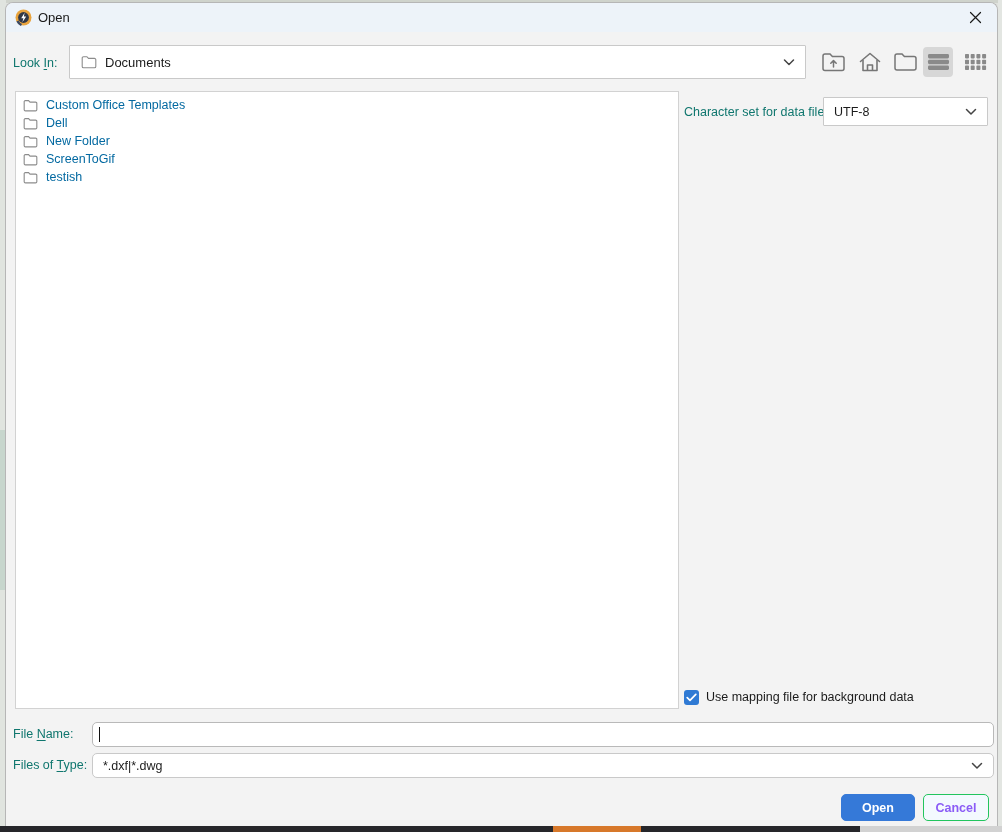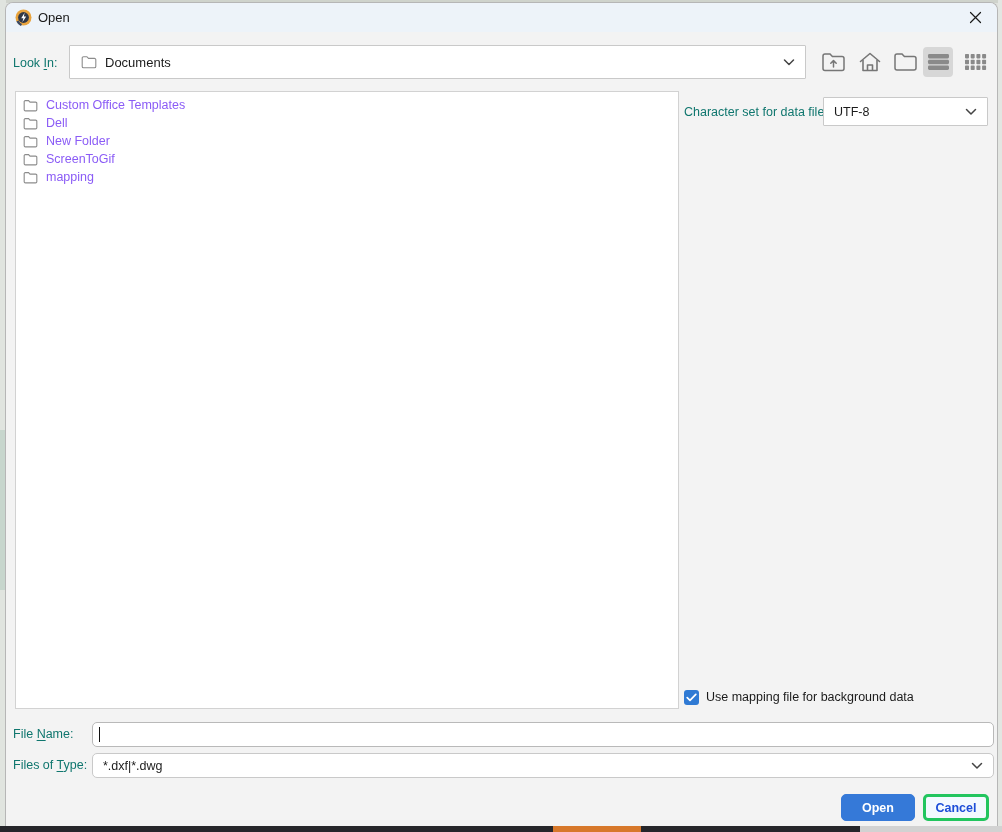--- a/index.html
+++ b/index.html
@@ -39,21 +39,21 @@
   .lookin-combo .fold { margin-right:8px; display:flex; }
 
   .toolbtn { position:absolute; top:44px; width:28px; height:30px; display:flex;
              align-items:center; justify-content:center; border-radius:4px; }
   .toolbtn.selected { background:#d7d7d7; }
   .tb-up { left:813px; } .tb-home { left:850px; } .tb-newfolder { left:885px; }
   .tb-list { left:917px; width:30px; } .tb-grid { left:955px; }
 
   .file-panel { position:absolute; left:9px; top:88px; width:664px; height:618px;
                 background:#fff; border:1px solid #d2d2d2; padding-top:4px; overflow:hidden; }
-  .file-row { display:flex; align-items:center; height:18px; padding-left:7px; font-size:12.5px; color:#8b5cf6; }
+  .file-row { display:flex; align-items:center; height:18px; padding-left:7px; font-size:12.5px; color:#0369a1; }
   .file-row .fold { margin-right:8px; display:flex; }
 
   .charset-label { left:678px; top:102px; }
   .charset-combo { left:817px; top:94px; width:165px; height:29px; padding-left:10px; font-size:12.5px;text-align:center; }
 
   .check-row { position:absolute; left:678px; top:687px; display:flex; align-items:flex-start; }
   .checkbox { width:15px; height:15px; background:#2f7ad4; border-radius:3px;
               display:flex; align-items:center; justify-content:center; }
   .check-label { margin-left:7px; font-size:12.5px; color:#1b1b1b; }
 
@@ -62,21 +62,21 @@
                     background:#fff; border:1px solid #b9b9b9; border-radius:5px;
                     font-size:12.5px; padding-left:7px; font-family:inherit; outline:none; }
   .caret { position:absolute; left:93px; top:724px; width:1px; height:15px; background:#111; }
 
   .type-label { left:7px; top:755px; }
   .type-combo { left:86px; top:750px; width:902px; height:25px; padding-left:10px; font-size:12.5px; border-radius:5px; }
 
   .btn { position:absolute; top:791px; height:27px; border-radius:5px; font-size:12.5px;
          display:flex; align-items:center; justify-content:center; cursor:default; }
   .btn-open { left:835px; width:74px; background:#3579d8; color:#fff; font-weight:bold; border:1px solid #3579d8; }
-  .btn-cancel { left:917px; width:66px; background:#f3f9fe; color:#1d4ed8; border:3px solid #22c55e; font-weight:bold; }
+  .btn-cancel { left:917px; width:66px; background:#f3f9fe; color:#8b5cf6; border:1px solid #22c55e; font-weight:bold; }
 </style>
 </head>
 <body>
 
 <div class="screen">
   <div class="bg-strip-top"></div>
   <div class="bg-strip-left"></div>
   <div class="bg-strip-right"></div>
   <div class="taskbar">
     <div class="orange-seg"></div>
@@ -194,21 +194,21 @@
             </svg>
           </span>
         <span>ScreenToGif</span>
       </div>
       <div class="file-row">
         <span class="fold">
             <svg width="15" height="13" viewBox="0 0 16 14">
               <path d="M1.2 3 a1.3 1.3 0 0 1 1.3-1.3 h3.4 l1.6 1.7 h6 a1.3 1.3 0 0 1 1.3 1.3 v6.8 a1.3 1.3 0 0 1-1.3 1.3 H2.5 a1.3 1.3 0 0 1-1.3-1.3 z" fill="none" stroke="#8c8c8c" stroke-width="1.2"></path>
             </svg>
           </span>
-        <span>mapping</span>
+        <span>testish</span>
       </div>
     </div>
 
     <label class="row-label charset-label">Character set for data file:</label>
     <div class="combo charset-combo">
       <span>UTF-8</span>
       <span class="chev">
         <svg width="12" height="8" viewBox="0 0 12 8">
             <path d="M1.5 1.5 L6 6 L10.5 1.5" stroke="#444" stroke-width="1.5" fill="none" stroke-linecap="round" stroke-linejoin="round"></path>
           </svg>

